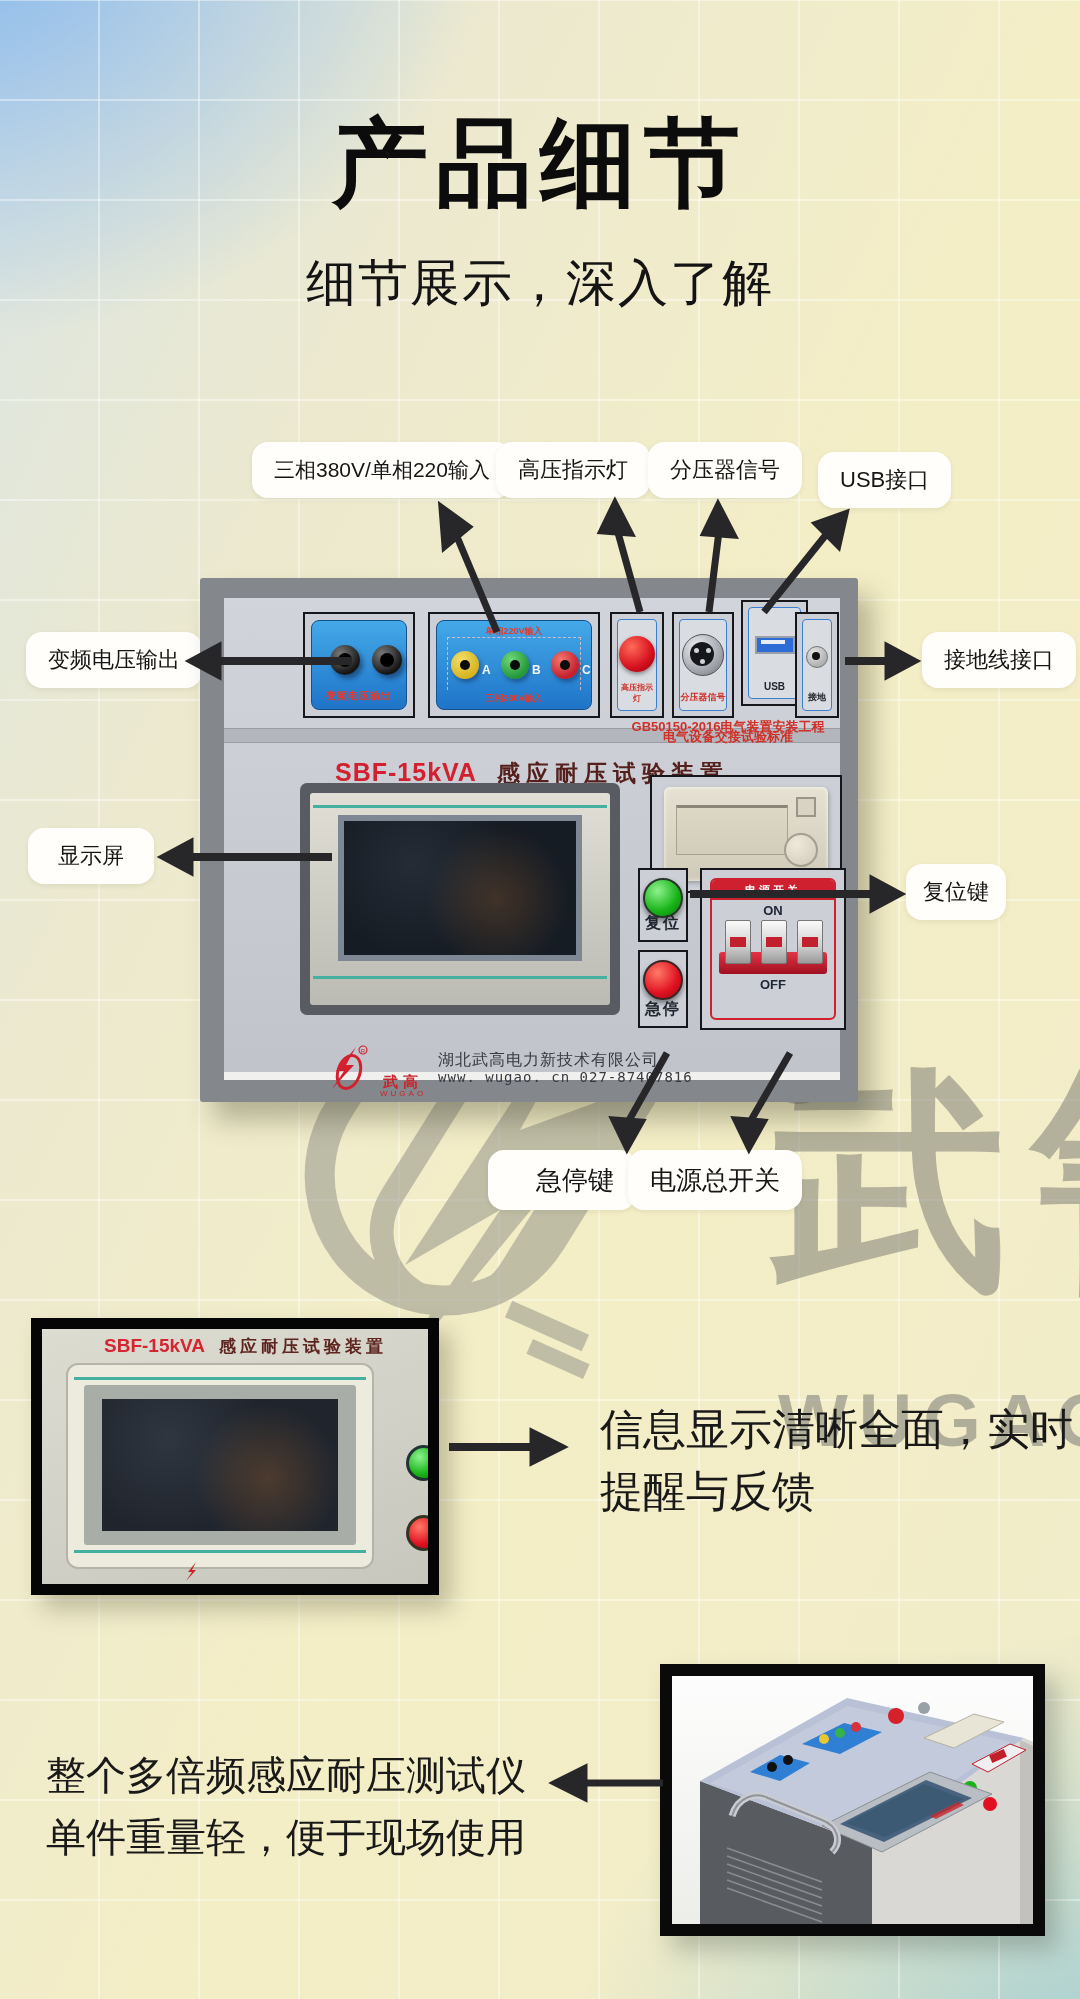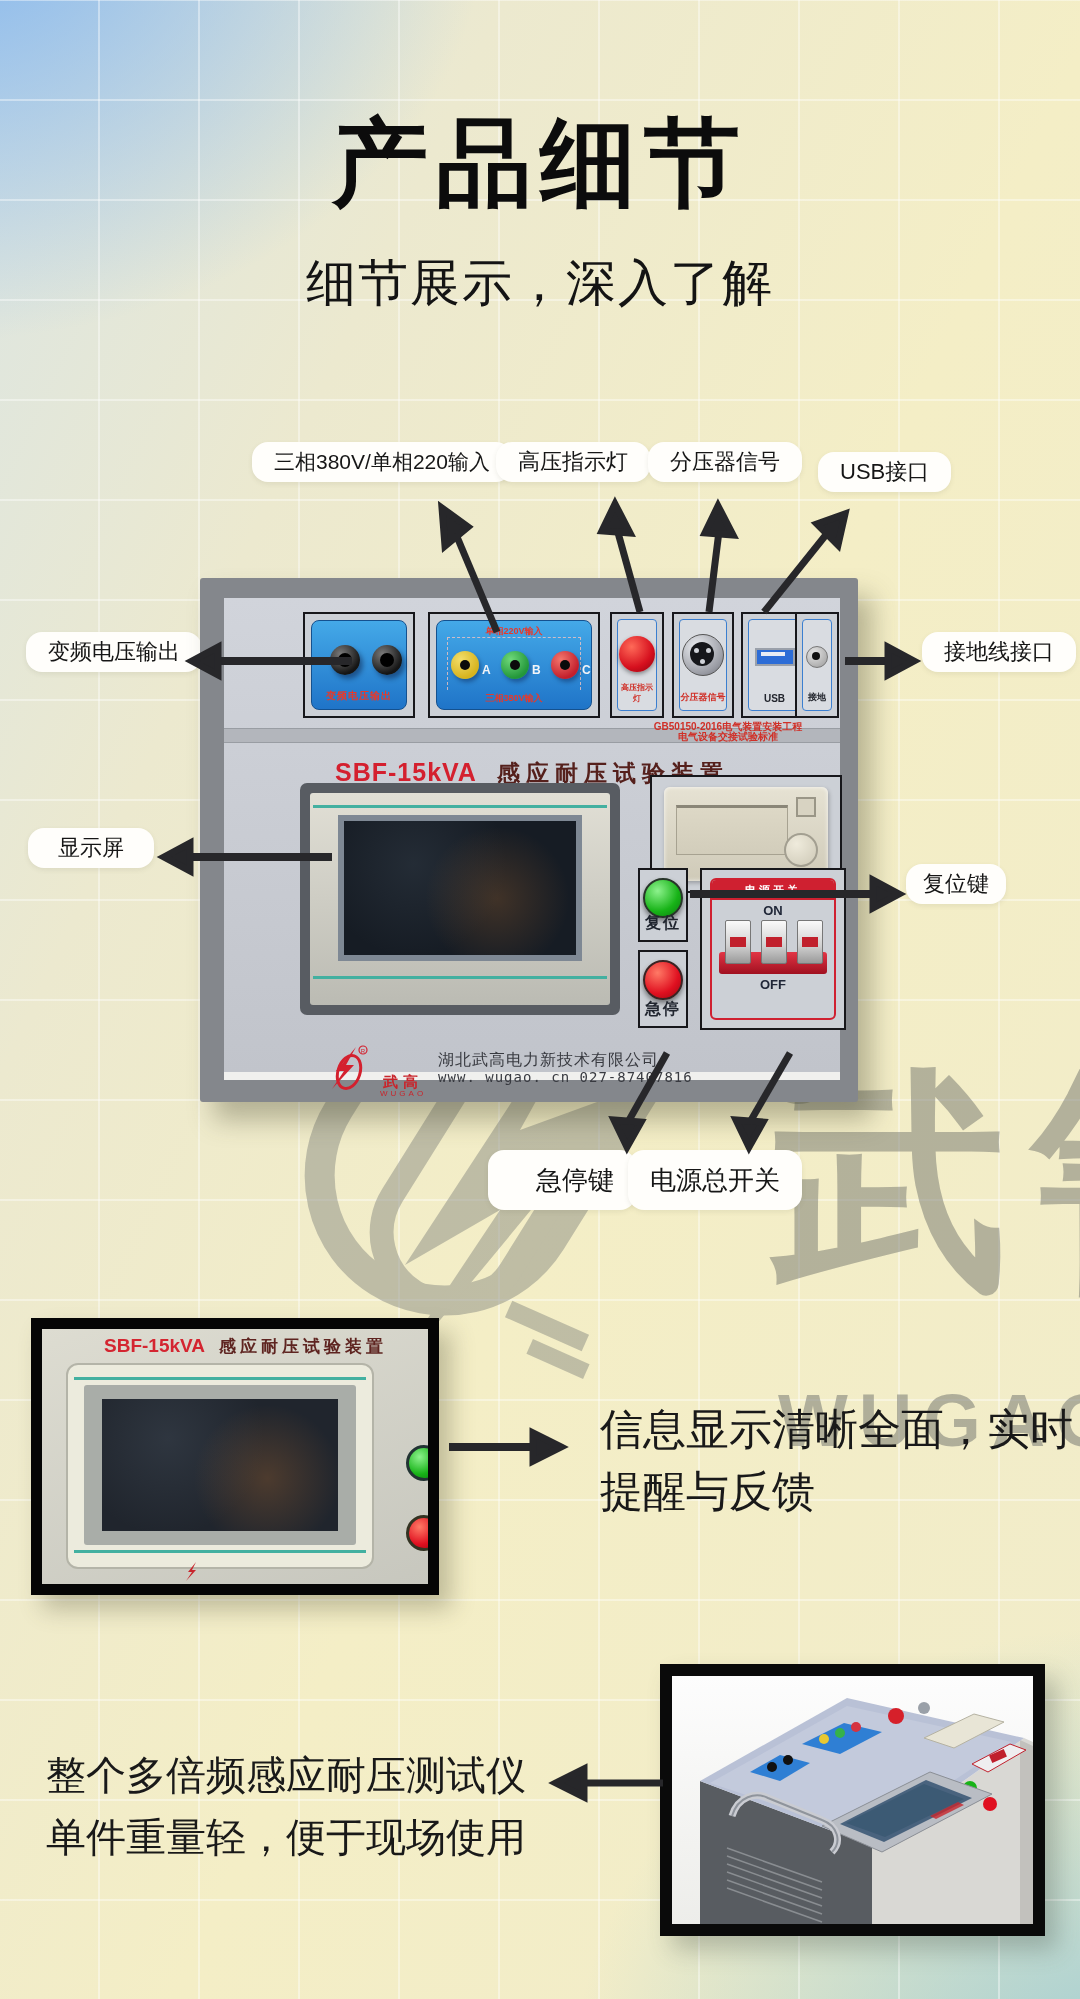--- a/index.html
+++ b/index.html
@@ -12,21 +12,21 @@
   .canvas::before{content:"";position:absolute;inset:0;pointer-events:none;
     background-image:
       repeating-linear-gradient(0deg, rgba(255,255,255,0) 0 98px, rgba(255,255,255,.4) 98px 100px),
       repeating-linear-gradient(90deg, rgba(255,255,255,0) 0 98px, rgba(255,255,255,.4) 98px 100px);}
   .hdr-title{position:absolute;top:100px;left:0;width:100%;text-align:center;
     font-size:96px;font-weight:700;letter-spacing:8px;color:#0c0c0c;}
   .hdr-sub{position:absolute;top:250px;left:0;width:100%;text-align:center;
     font-size:50px;font-weight:500;letter-spacing:2px;color:#141414;}
   .hdr-tag{position:absolute;top:332px;left:0;width:100%;text-align:center;
     font-size:19px;letter-spacing:3px;color:#4b4b4b;}
-  .pill{position:absolute;background:#fffefb;border-radius:16px;height:40px;
+  .pill{position:absolute;background:#fffefb;border-radius:16px;height:56px;
     display:inline-flex;align-items:center;justify-content:center;padding:0 22px;
     font-size:22px;font-weight:500;color:#161616;white-space:nowrap;
     box-shadow:0 2px 5px rgba(90,90,60,.10);}
   #p-input{left:252px;top:442px;font-size:21px;}
   #p-hv{left:496px;top:442px;}
   #p-div{left:648px;top:442px;}
   #p-usb{left:818px;top:452px;}
   #p-vf{left:26px;top:632px;}
   #p-gnd{left:922px;top:632px;}
   #p-screen{left:28px;top:828px;padding:0 30px;}
@@ -39,21 +39,21 @@
   .device{position:absolute;left:200px;top:578px;width:658px;height:524px;
     background:#84878c;border-radius:3px;box-shadow:14px 18px 26px rgba(70,70,45,.35);}
   .face{position:absolute;left:24px;top:20px;right:18px;bottom:30px;
     background:linear-gradient(180deg,#d1d4db,#c1c4cb);}
   .face-strip{position:absolute;left:24px;right:18px;top:494px;height:8px;background:#f0f0ee;}
   .dev-box{position:absolute;border:2px solid #17171b;background:#ccd0d6;box-sizing:border-box;}
   .b-vf{left:103px;top:34px;width:112px;height:106px;}
   .b-ph{left:228px;top:34px;width:172px;height:106px;}
   .b-hv{left:410px;top:34px;width:54px;height:106px;}
   .b-dv{left:472px;top:34px;width:62px;height:106px;}
-  .b-usb{left:541px;top:34px;width:67px;height:106px;}
+  .b-usb{left:541px;top:22px;width:67px;height:106px;}
   .b-gnd{left:595px;top:34px;width:44px;height:106px;}
   .blue-pan{position:absolute;inset:6px;border-radius:8px;
     background:linear-gradient(180deg,#44a9e8,#1f74c8);border:1px solid #14518f;}
   .term-blk{position:absolute;width:30px;height:30px;border-radius:50%;
     background:radial-gradient(circle at 35% 30%,#7a7a7a,#151515 70%);box-shadow:3px 4px 5px rgba(0,0,30,.4);}
   .term-blk::after{content:"";position:absolute;left:8px;top:8px;width:14px;height:14px;border-radius:50%;background:#000;}
   .term-c{position:absolute;width:28px;height:28px;border-radius:50%;box-shadow:2px 3px 4px rgba(0,0,40,.35);}
   .term-c::after{content:"";position:absolute;left:9px;top:9px;width:10px;height:10px;border-radius:50%;background:#0b0b0b;}
   .t-y{background:radial-gradient(circle at 35% 30%,#f3de6a,#d7b31e 70%);}
   .t-g{background:radial-gradient(circle at 35% 30%,#6fd97a,#23973a 70%);}
@@ -71,21 +71,21 @@
   .avi i{position:absolute;width:5px;height:5px;border-radius:50%;background:#cfd2d8;z-index:1;}
   .usb-port{position:absolute;left:50%;top:28px;transform:translateX(-50%);width:36px;height:14px;
     background:#2c6cd6;border:2px solid #9aa0aa;}
   .usb-port::after{content:"";position:absolute;left:4px;top:2px;width:24px;height:4px;background:#e8ecf4;}
   .gnd-jack{position:absolute;left:50%;top:26px;transform:translateX(-50%);width:20px;height:20px;border-radius:50%;
     background:radial-gradient(circle at 35% 30%,#e6e6e6,#9a9a9a);border:1px solid #777;}
   .gnd-jack::after{content:"";position:absolute;left:5px;top:5px;width:8px;height:8px;border-radius:50%;background:#111;}
   .divider{position:absolute;left:24px;right:18px;top:150px;height:13px;background:#b3b6bc;
     border-top:1px solid #999da3;border-bottom:1px solid #999da3;}
   .std-text{position:absolute;left:430px;top:144px;width:196px;text-align:center;
-    font-size:10px;line-height:10px;color:#d03028;font-weight:600;}
+    font-size:13px;line-height:10px;color:#d03028;font-weight:600;}
   .dev-title{position:absolute;left:135px;top:180px;display:flex;align-items:baseline;gap:20px;white-space:nowrap;}
   .dev-model{font-size:25px;font-weight:700;color:#d4202e;letter-spacing:1px;}
   .dev-name{font-size:23px;font-weight:700;color:#55201c;letter-spacing:6px;font-family:"Liberation Serif",serif;}
   .disp{position:absolute;left:100px;top:205px;width:320px;height:232px;background:#585c62;border-radius:7px;box-sizing:border-box;padding:10px;}
   .disp-bez{position:relative;width:100%;height:100%;border-radius:3px;background:linear-gradient(180deg,#e1dfd5,#bbbbb3);}
   .disp-bez::before{content:"";position:absolute;left:3px;right:3px;top:12px;height:3px;background:#43b0a0;}
   .disp-bez::after{content:"";position:absolute;left:3px;right:3px;bottom:26px;height:3px;background:#43b0a0;}
   .disp-scr{position:absolute;left:28px;right:28px;top:22px;bottom:44px;border:6px solid #7e8894;
     background:
       radial-gradient(circle at 66% 58%, rgba(152,96,46,.32), rgba(152,96,46,0) 42%),

